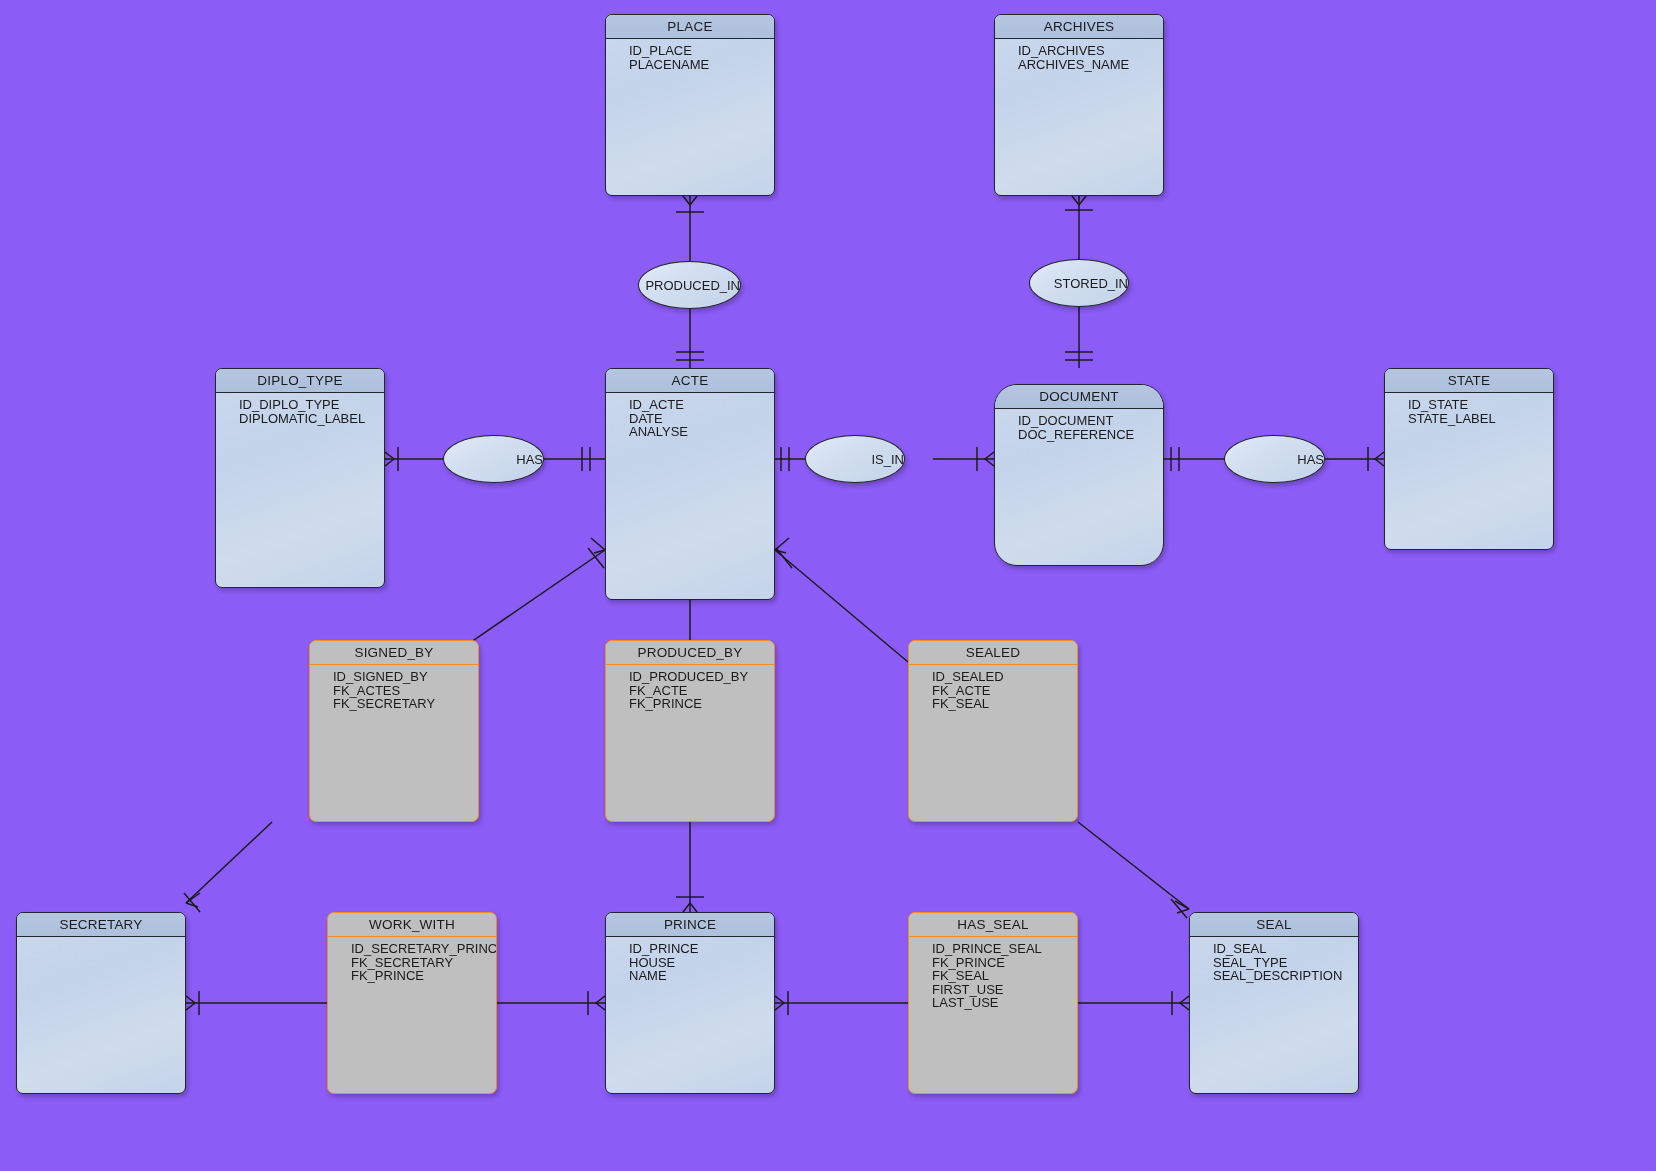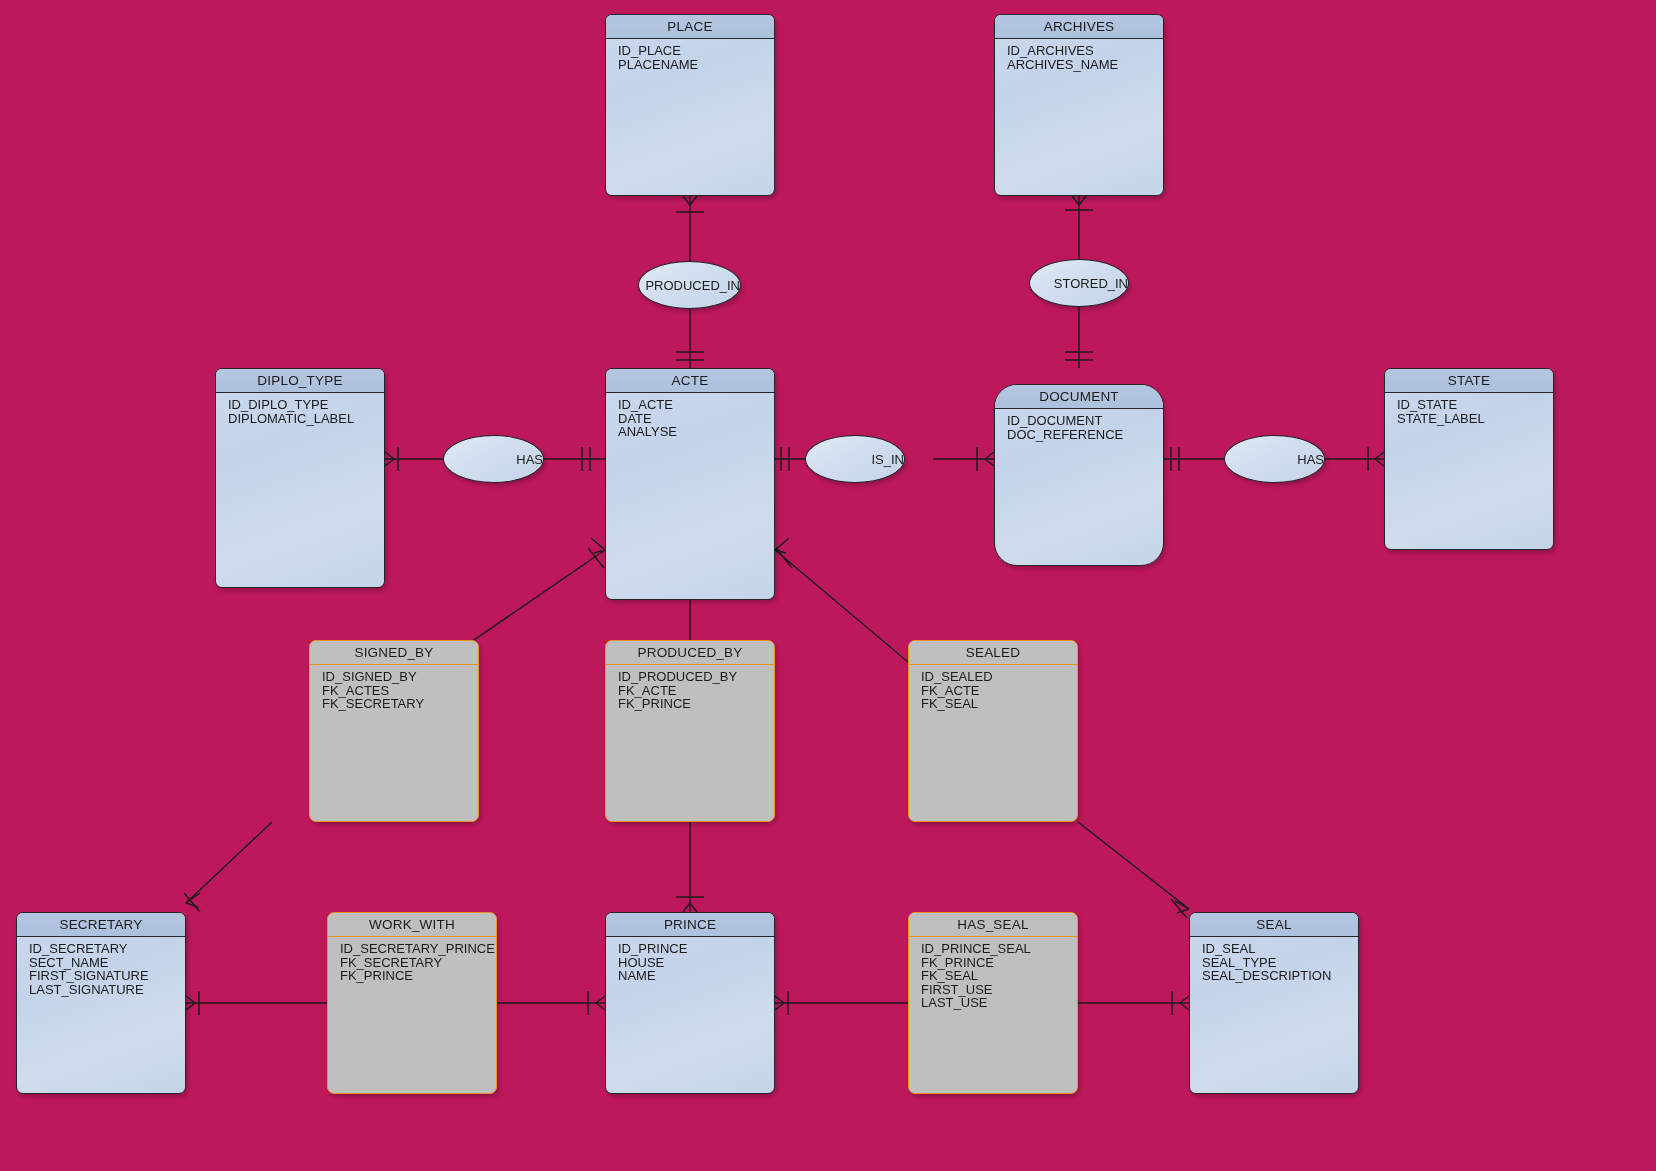--- a/index.html
+++ b/index.html
@@ -1,24 +1,24 @@
 <!DOCTYPE html>
 <html><head>
 <meta charset="utf-8">
 <style>
   html,body{margin:0;padding:0;background:#ffffff;}
   body{font-family:"Liberation Sans","DejaVu Sans",sans-serif;}
-  #canvas{position:relative;width:1656px;height:1171px;overflow:hidden;background:#be185d;}
+  #canvas{position:relative;width:1656px;height:1171px;overflow:hidden;background:#8b5cf6;}
   svg#wires{position:absolute;left:0;top:0;width:1656px;height:1171px;pointer-events:none;}
   .entity{position:absolute;box-sizing:border-box;border-radius:7px;
           border:1.4px solid #23272b;overflow:hidden;
           box-shadow:2px 3px 4px rgba(0,0,0,0.22);}
   .entity .hdr{height:24px;line-height:24px;text-align:center;font-size:13.5px;color:#1b1b1b;
           letter-spacing:.2px;border-bottom:1.2px solid #23272b;box-sizing:border-box;}
-  .entity .attrs{padding:5px 6px 0 12px;font-size:13px;line-height:13.6px;color:#1b1b1b;}
+  .entity .attrs{padding:5px 6px 0 23px;font-size:13px;line-height:13.6px;color:#1b1b1b;}
   .entity .attrs div{white-space:nowrap;}
   
   .entity.strong{background:linear-gradient(160deg,#ccd9ee 0%,#c3d3ea 35%,#cfdced 70%,#c4d4e9 100%);}
   .entity.strong .hdr{background:linear-gradient(180deg,#b4c6e0 0%,#adc0dc 100%);}
   
   .entity.assoc{background:#bfbfbf;border:1.6px solid #eb9121;}
   .entity.assoc .hdr{background:#bfbfbf;border-bottom:1.4px solid #eb9121;}
   .rel{position:absolute;box-sizing:border-box;border-radius:50%;
        border:1.5px solid #23272b;
        background:linear-gradient(150deg,#e2e9f5 0%,#d2dff0 40%,#c3d3e9 100%);
@@ -215,26 +215,20 @@
       <div class="entity assoc" style="left: 908px; top: 640px; width: 170px; height: 182px;">
         <div class="hdr">SEALED</div>
         <div class="attrs">
           <div>ID_SEALED</div>
           <div>FK_ACTE</div>
           <div>FK_SEAL</div>
         </div>
       </div>
       <div class="entity strong" style="left: 16px; top: 912px; width: 170px; height: 182px;">
         <div class="hdr">SECRETARY</div>
-        <div class="attrs">
-          <div>ID_SECRETARY</div>
-          <div>SECT_NAME</div>
-          <div>FIRST_SIGNATURE</div>
-          <div>LAST_SIGNATURE</div>
-        </div>
       </div>
       <div class="entity assoc" style="left: 327px; top: 912px; width: 170px; height: 182px;">
         <div class="hdr">WORK_WITH</div>
         <div class="attrs">
           <div>ID_SECRETARY_PRINCE</div>
           <div>FK_SECRETARY</div>
           <div>FK_PRINCE</div>
         </div>
       </div>
       <div class="entity strong" style="left: 605px; top: 912px; width: 170px; height: 182px;">

